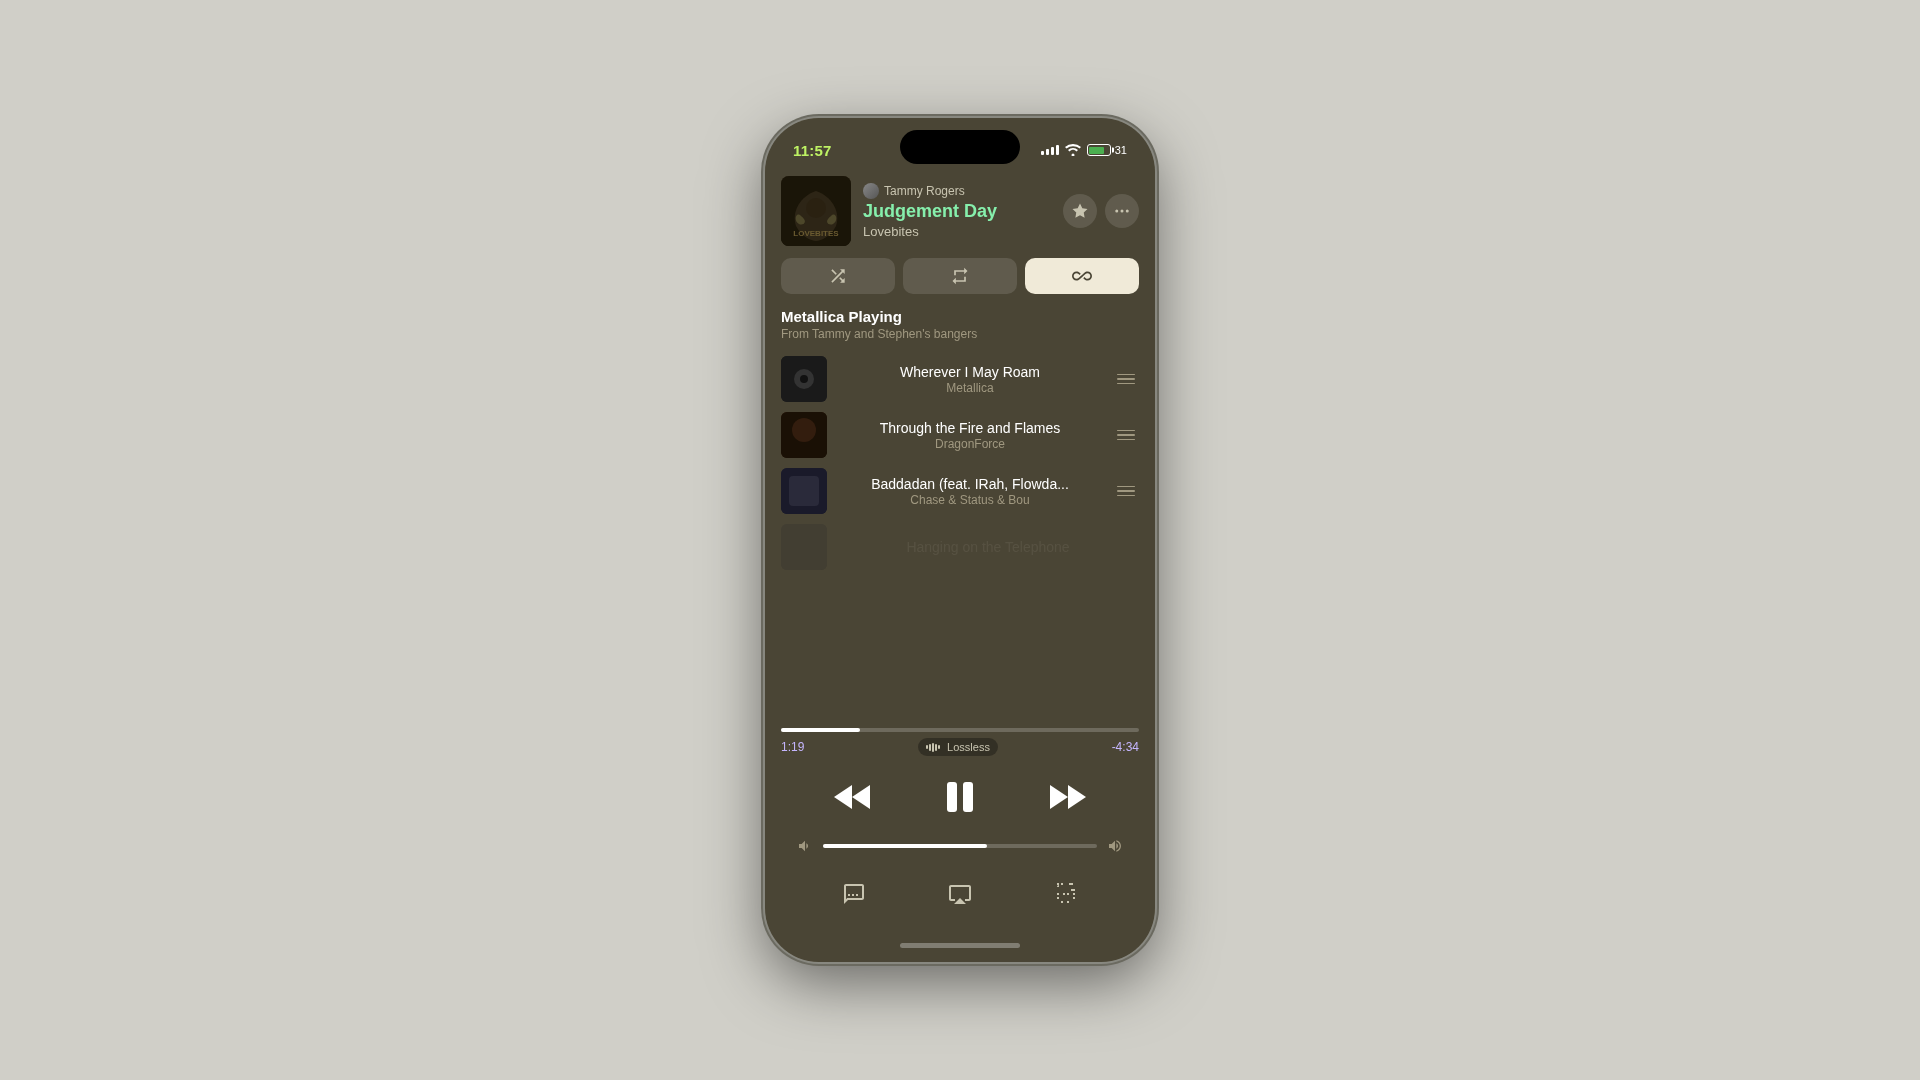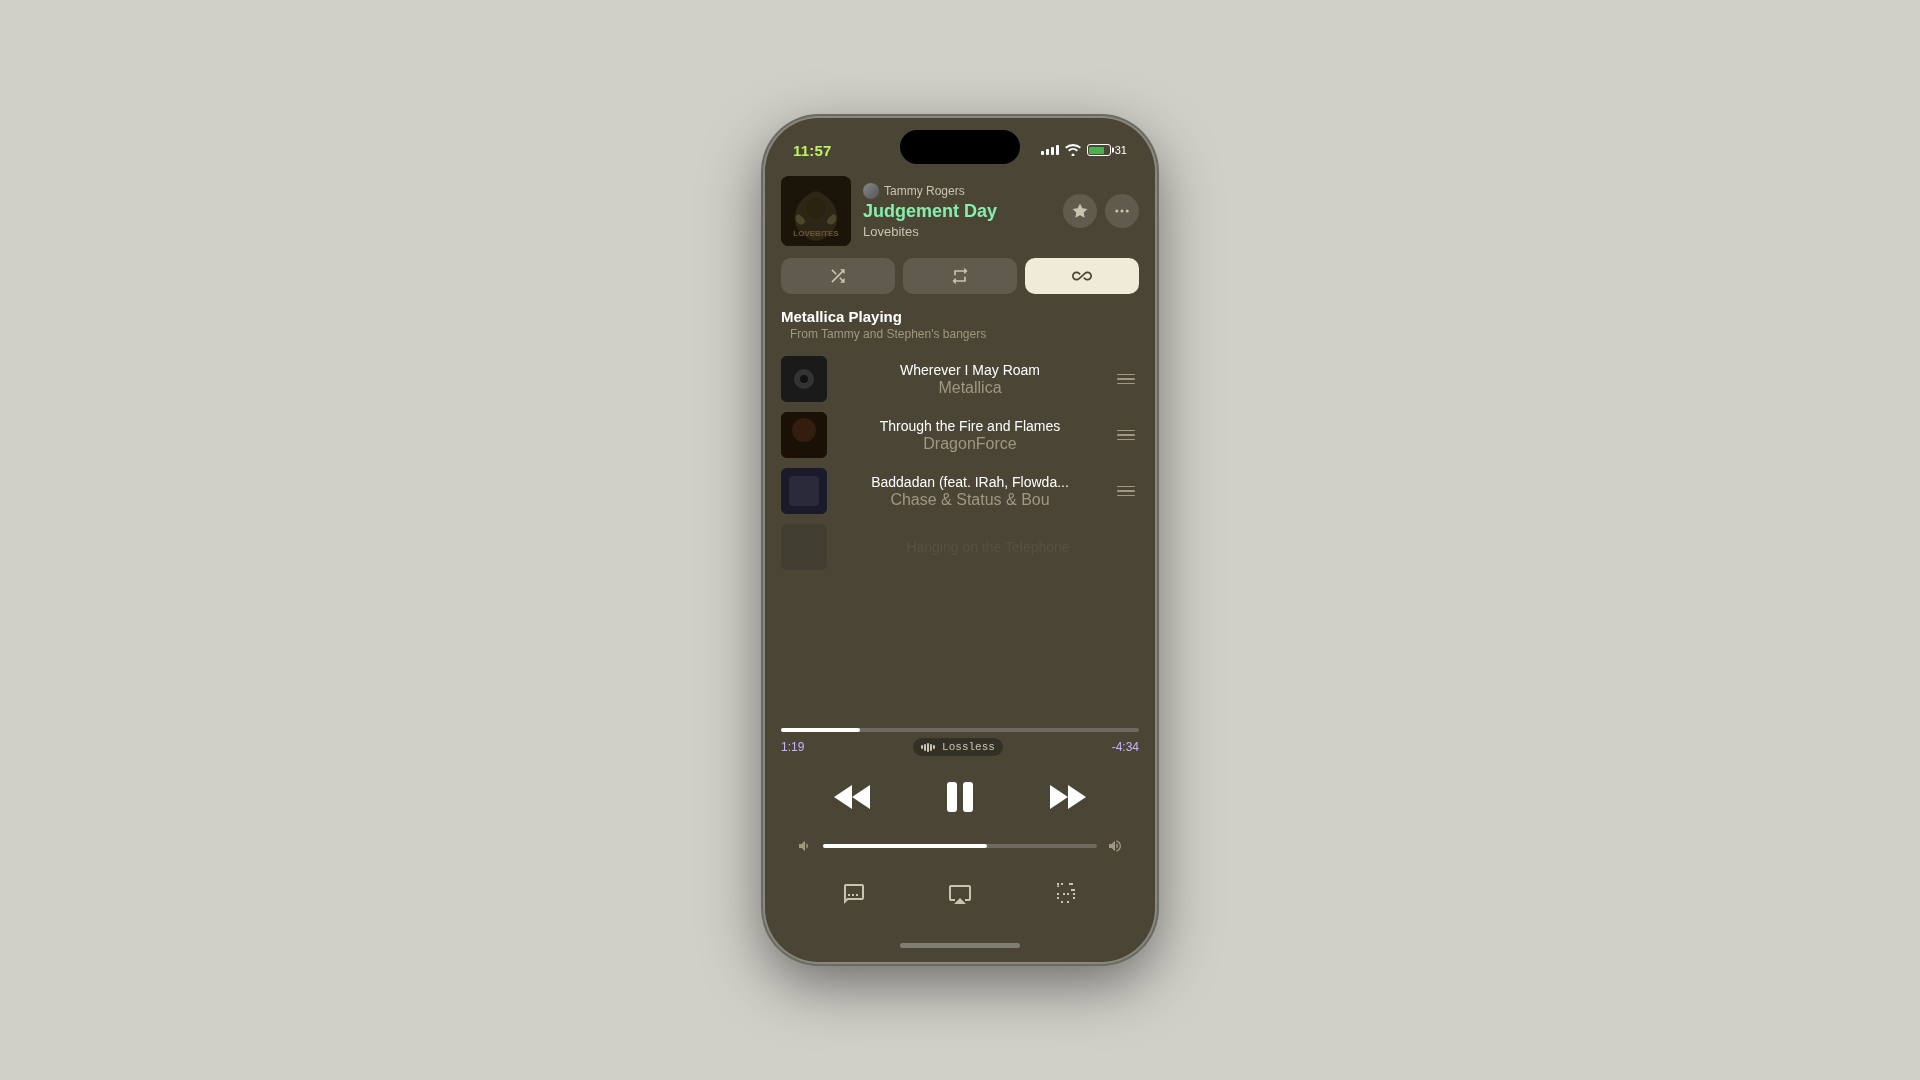--- a/index.html
+++ b/index.html
@@ -272,21 +272,20 @@
       color: #fff;
       font-size: 15px;
       font-weight: 600;
       margin-bottom: 2px;
     }
 
     .continue-sublabel {
       color: #a09880;
       font-size: 12px;
       margin-bottom: 10px;
-      margin-left: 9px;
     }
 
     .track-list {
       flex: 1;
       overflow: hidden;
     }
 
     .track-item {
       display: flex;
       align-items: center;
@@ -316,21 +315,21 @@
 
     .track-title {
       color: #fff;
       font-size: 14px;
       font-weight: 500;
       line-height: 1.3;
     }
 
     .track-artist {
       color: #a09880;
-      font-size: 16px;
+      font-size: 12px;
     }
 
     .track-title.faded, .track-artist.faded {
       color: #6a6455;
     }
 
     .drag-handle {
       display: flex;
       flex-direction: column;
       gap: 3px;
@@ -376,21 +375,20 @@
       font-size: 12px;
     }
 
     .lossless-badge {
       background: rgba(0,0,0,0.3);
       border-radius: 12px;
       padding: 3px 8px;
       display: flex;
       align-items: center;
       gap: 7px;
-      font-family: Liberation Mono, monospace;
     }
 
     .lossless-badge span {
       color: #c8c4b0;
       font-size: 11px;
       font-weight: 500;
     }
 
     .lossless-wave {
       display: flex;

